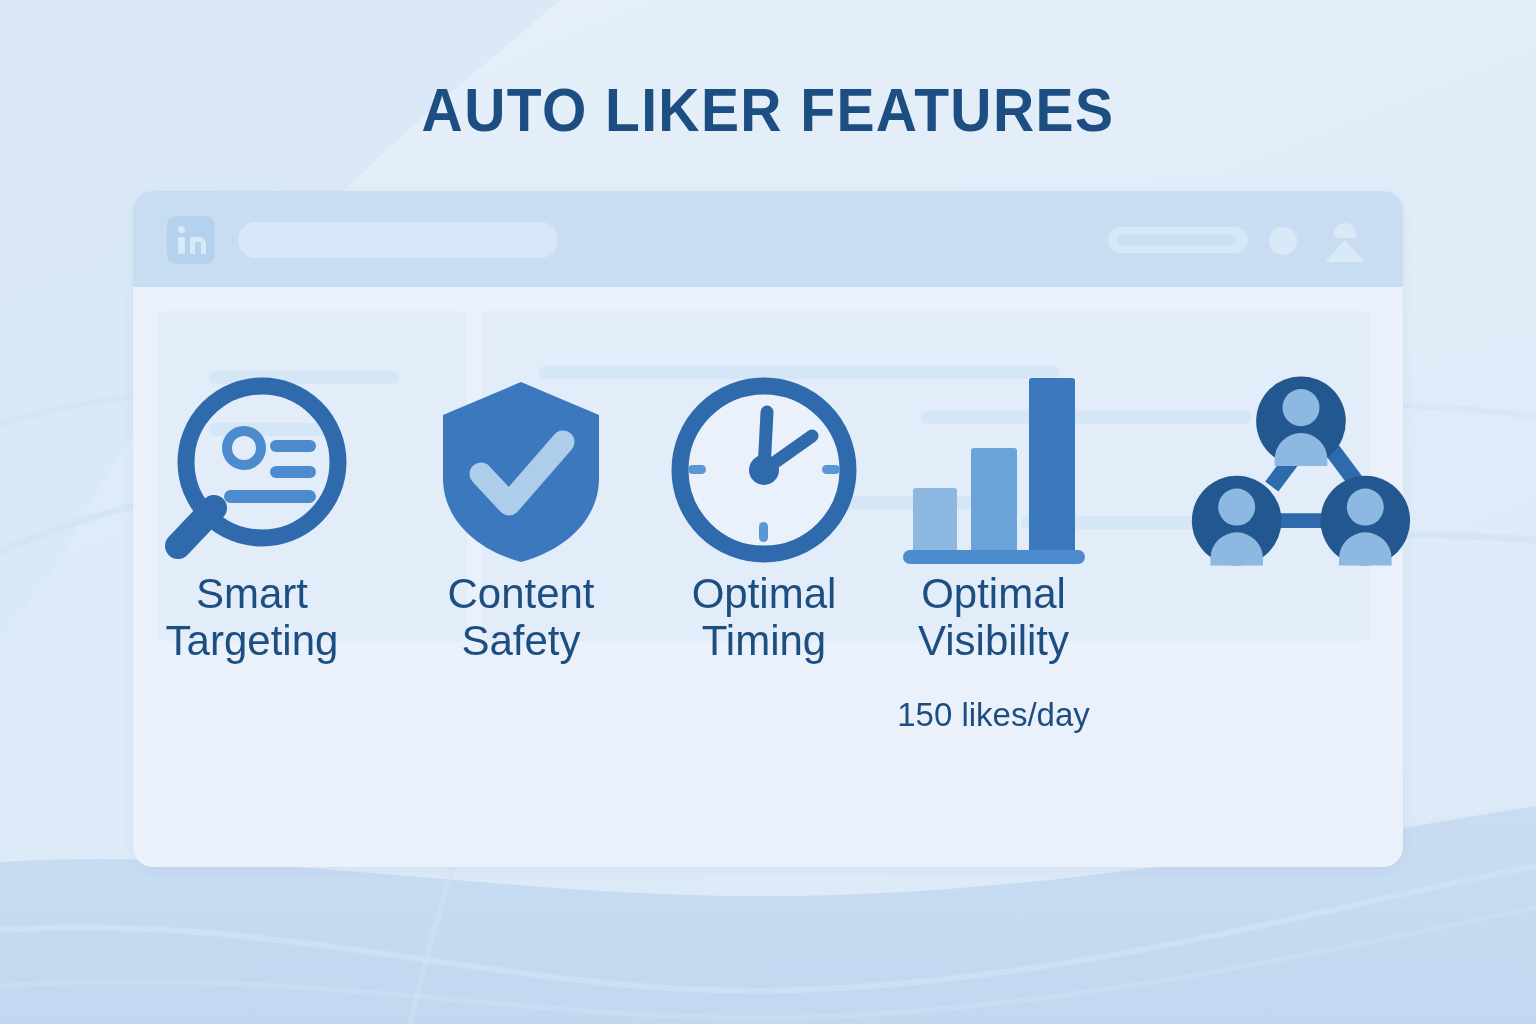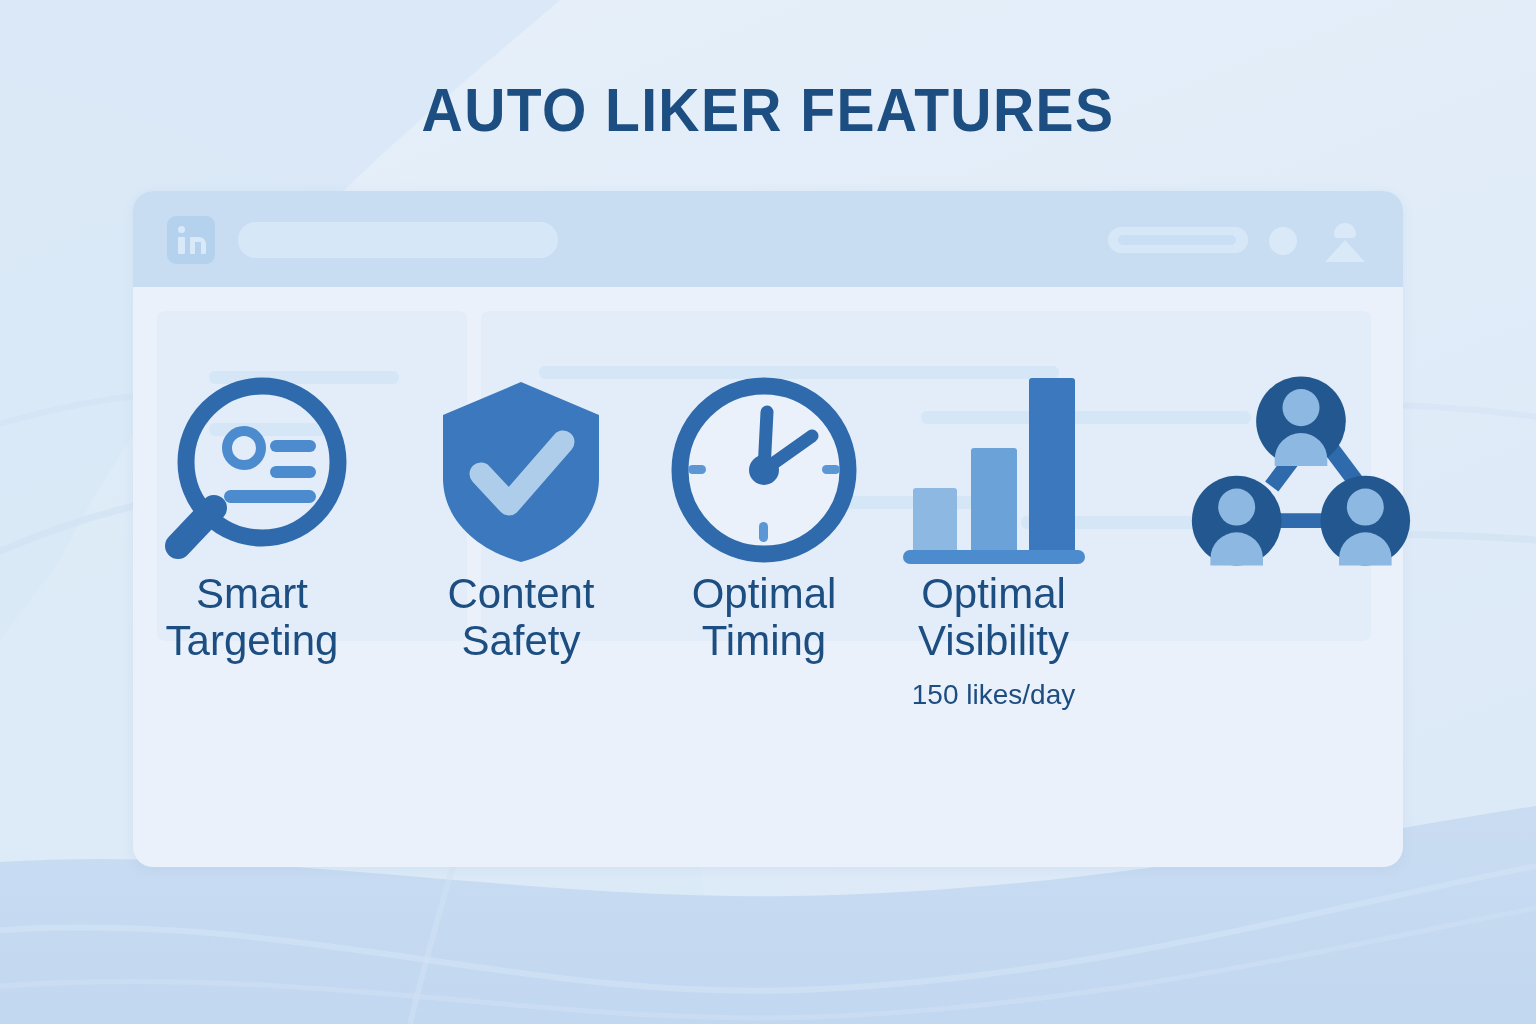--- a/index.html
+++ b/index.html
@@ -115,22 +115,22 @@
     display:flex; align-items:center; justify-content:center;
   }
   .feature .feat-label{
     font-size:42px;
     line-height:1.12;
     color:#1d4e81;
     font-weight:400;
     white-space:pre-line;
   }
   .feature .feat-sub{
-    margin-top:15px;
-    font-size:28px;
+    margin-top:32px;
+    font-size:33px;
     color:#1d4e81;
     white-space:nowrap;
   }
   #feature-0{ left:137px; top:370px; }
   #feature-1{ left:406px; top:370px; }
   #feature-2{ left:649px; top:370px; }
   #feature-3{ left:876px; top:370px; width:235px; }
   #feature-4{ left:1186px; top:370px; }
 </style>
 </head>

